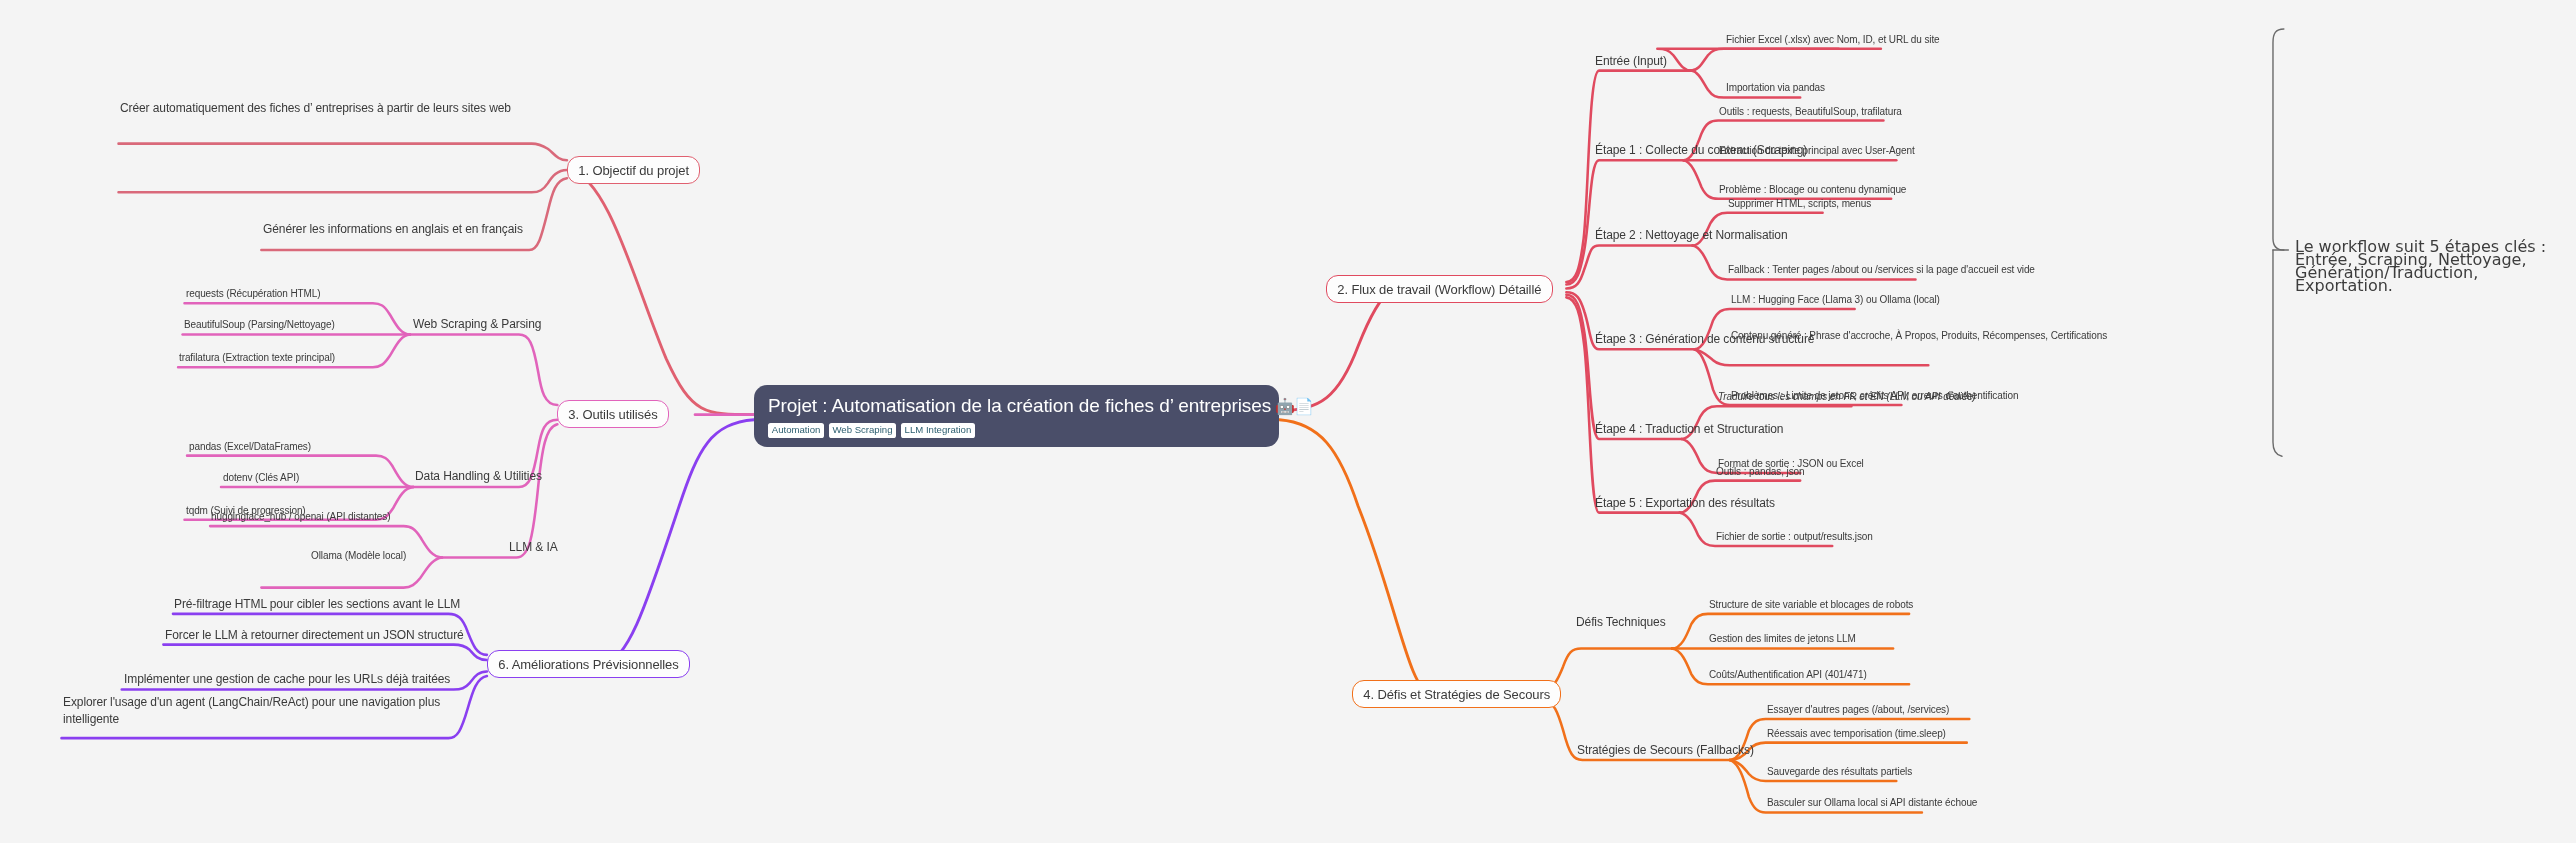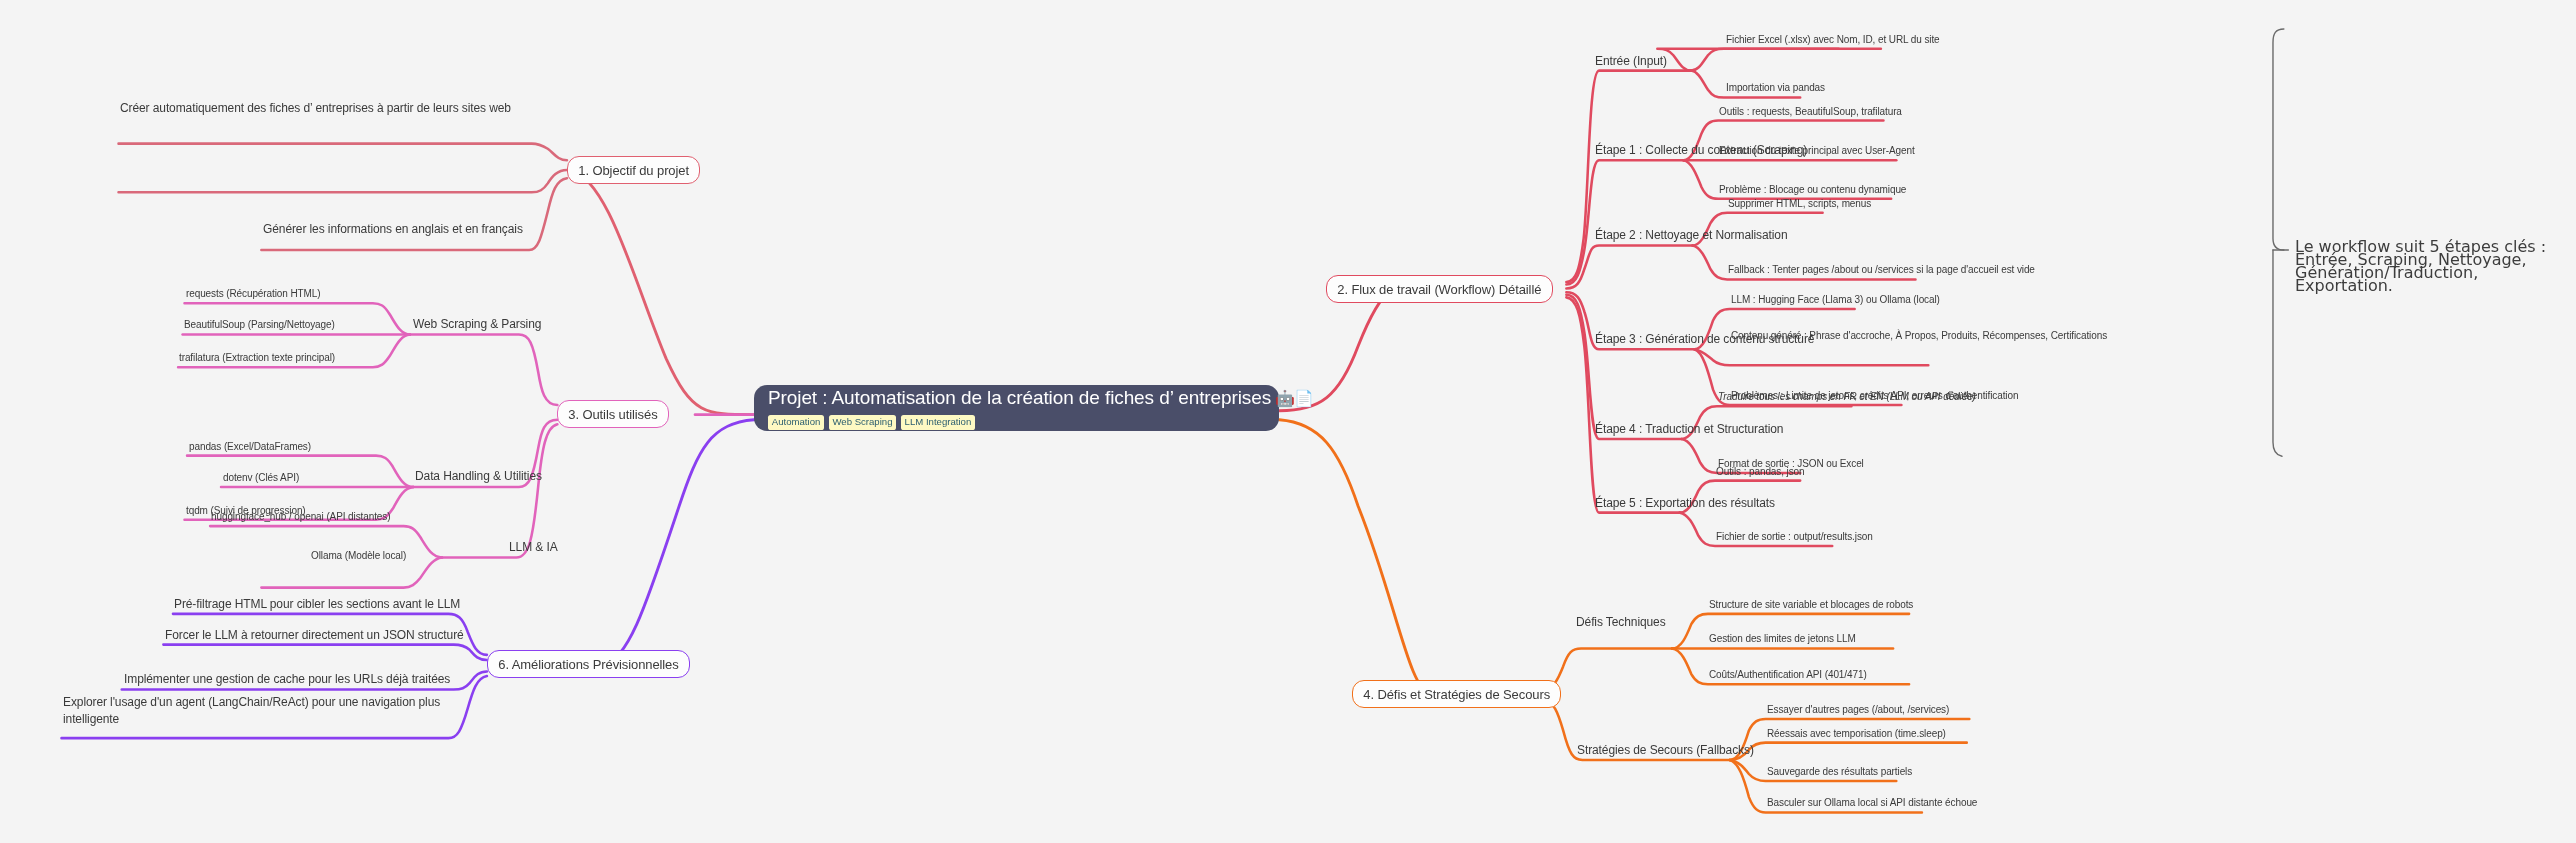--- a/index.html
+++ b/index.html
@@ -5,29 +5,29 @@
   html,body{margin:0;padding:0;background:#f4f4f4;}
   body{width:2576px;height:844px;position:relative;overflow:hidden;
        font-family:"Liberation Sans","DejaVu Sans",sans-serif;
        -webkit-font-smoothing:antialiased;}
   #canvas{position:absolute;inset:0;width:2576px;height:844px;}
   svg#wires{position:absolute;left:0;top:0;width:2576px;height:844px;pointer-events:none;}
   svg#wires path{fill:none;stroke-linecap:round;stroke-linejoin:round;}
 
   
   .root{
-    position:absolute;left:754px;top:385px;width:525px;height:46px;
+    position:absolute;left:754px;top:385px;width:525px;height:62px;
     background:#4a4e69;border-radius:13px;box-sizing:border-box;
     padding:6.4px 14px 5.1px 14px;display:flex;flex-direction:column;justify-content:center;
   }
   .root-title{color:#ffffff;font-size:19px;line-height:22px;white-space:nowrap;
     font-family:"Liberation Sans","DejaVu Sans",sans-serif;letter-spacing:-0.1px;}
   .root-emojis{font-size:16px;margin-left:3.8px;font-family:"DejaVu Sans",sans-serif;}
   .root-tags{display:flex;gap:4.5px;margin-top:4.5px;}
-  .tag{background:#fef9c3;color:#2d5f70;font-size:9.6px;line-height:9.6px;
+  .tag{background:#ffffff;color:#2d5f70;font-size:9.6px;line-height:9.6px;
        padding:2.6px 3.8px 3.2px 3.8px;border-radius:2.6px;white-space:nowrap;}
 
   
   .pill{
     position:absolute;background:#fdfdfd;border:1.9px solid #000;border-radius:12px;
     height:28px;display:flex;align-items:center;justify-content:center;
     padding:0 10.3px;box-sizing:border-box;white-space:nowrap;
     font-size:13px;color:#3b3b3b;letter-spacing:-0.1px;
   }
 

